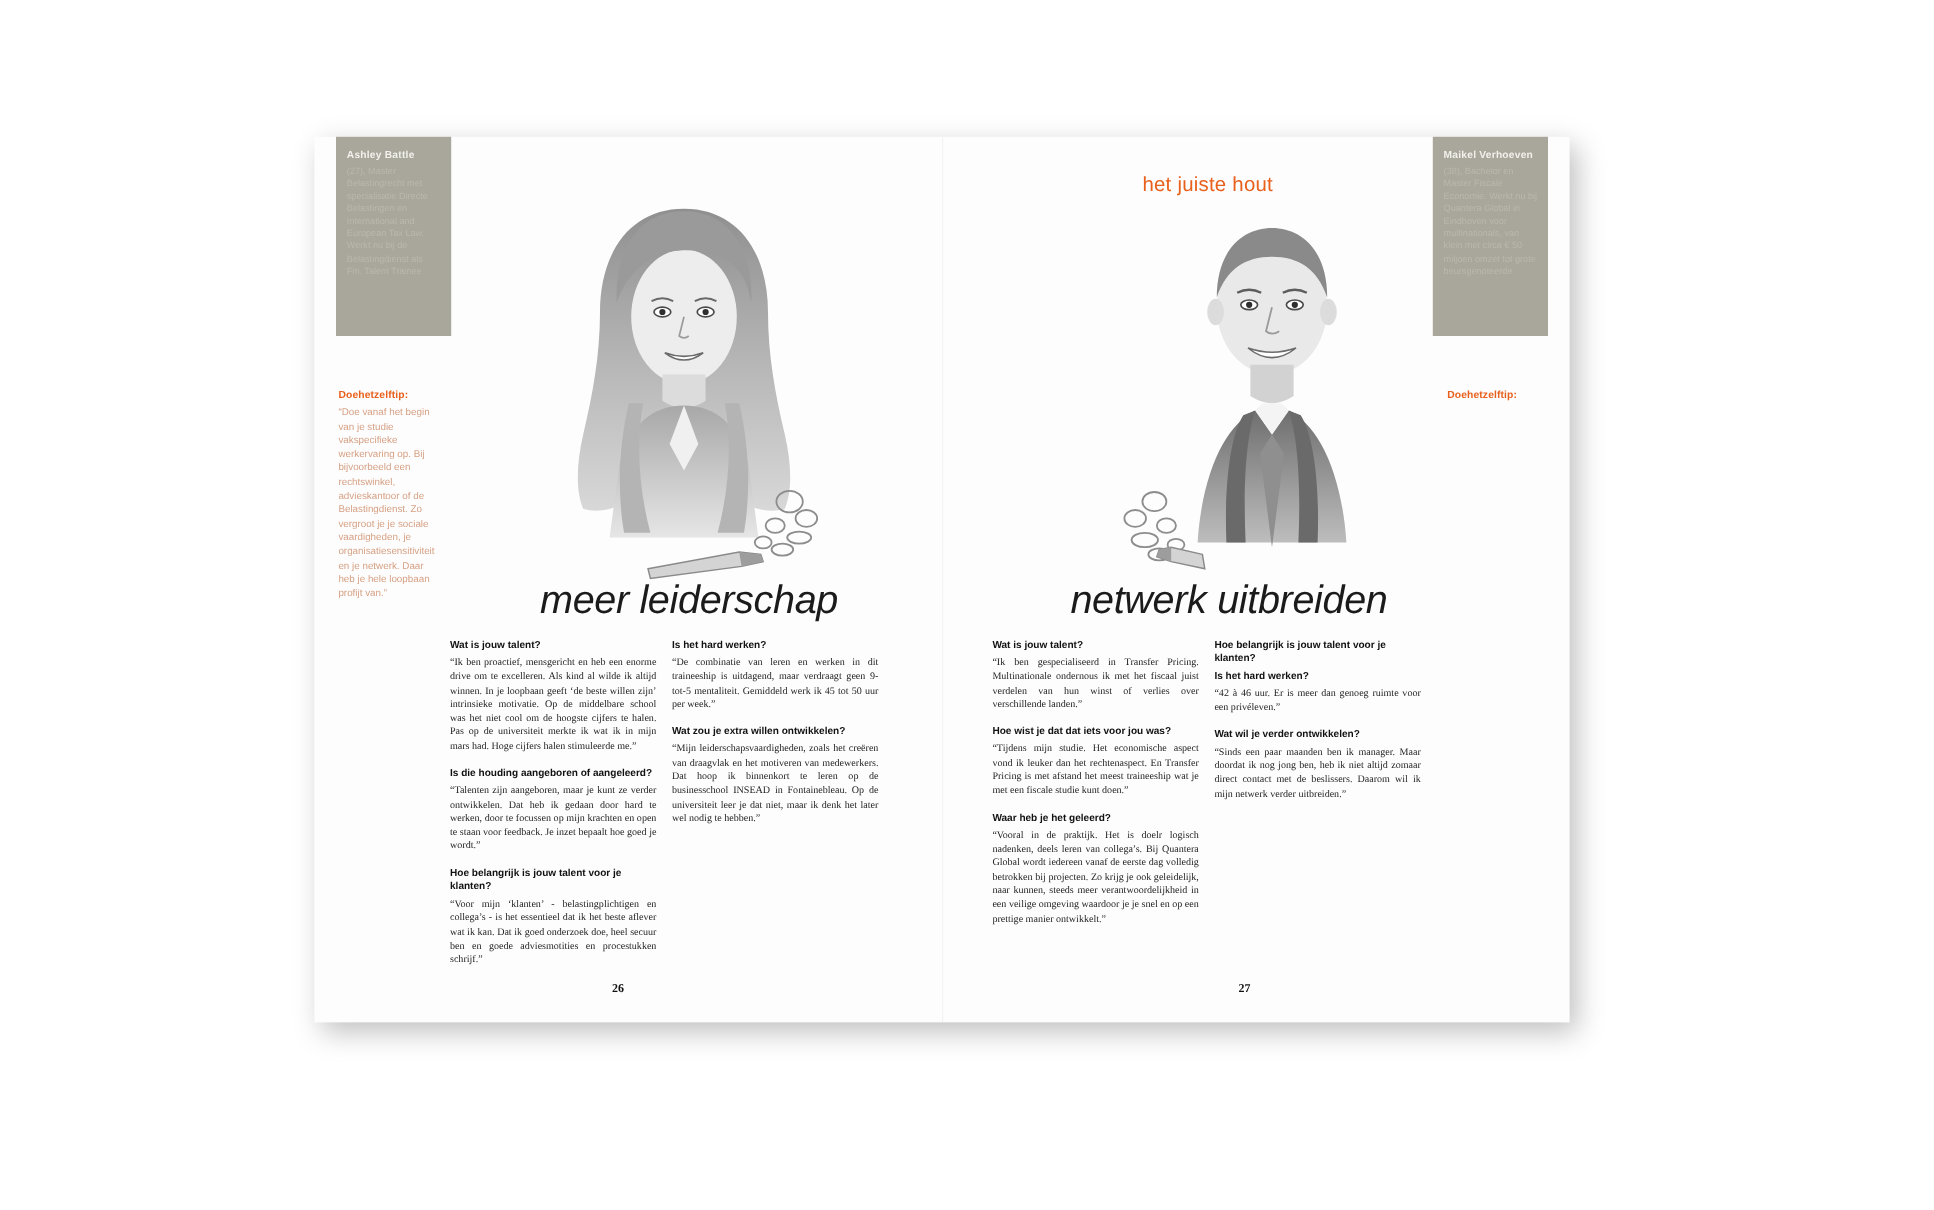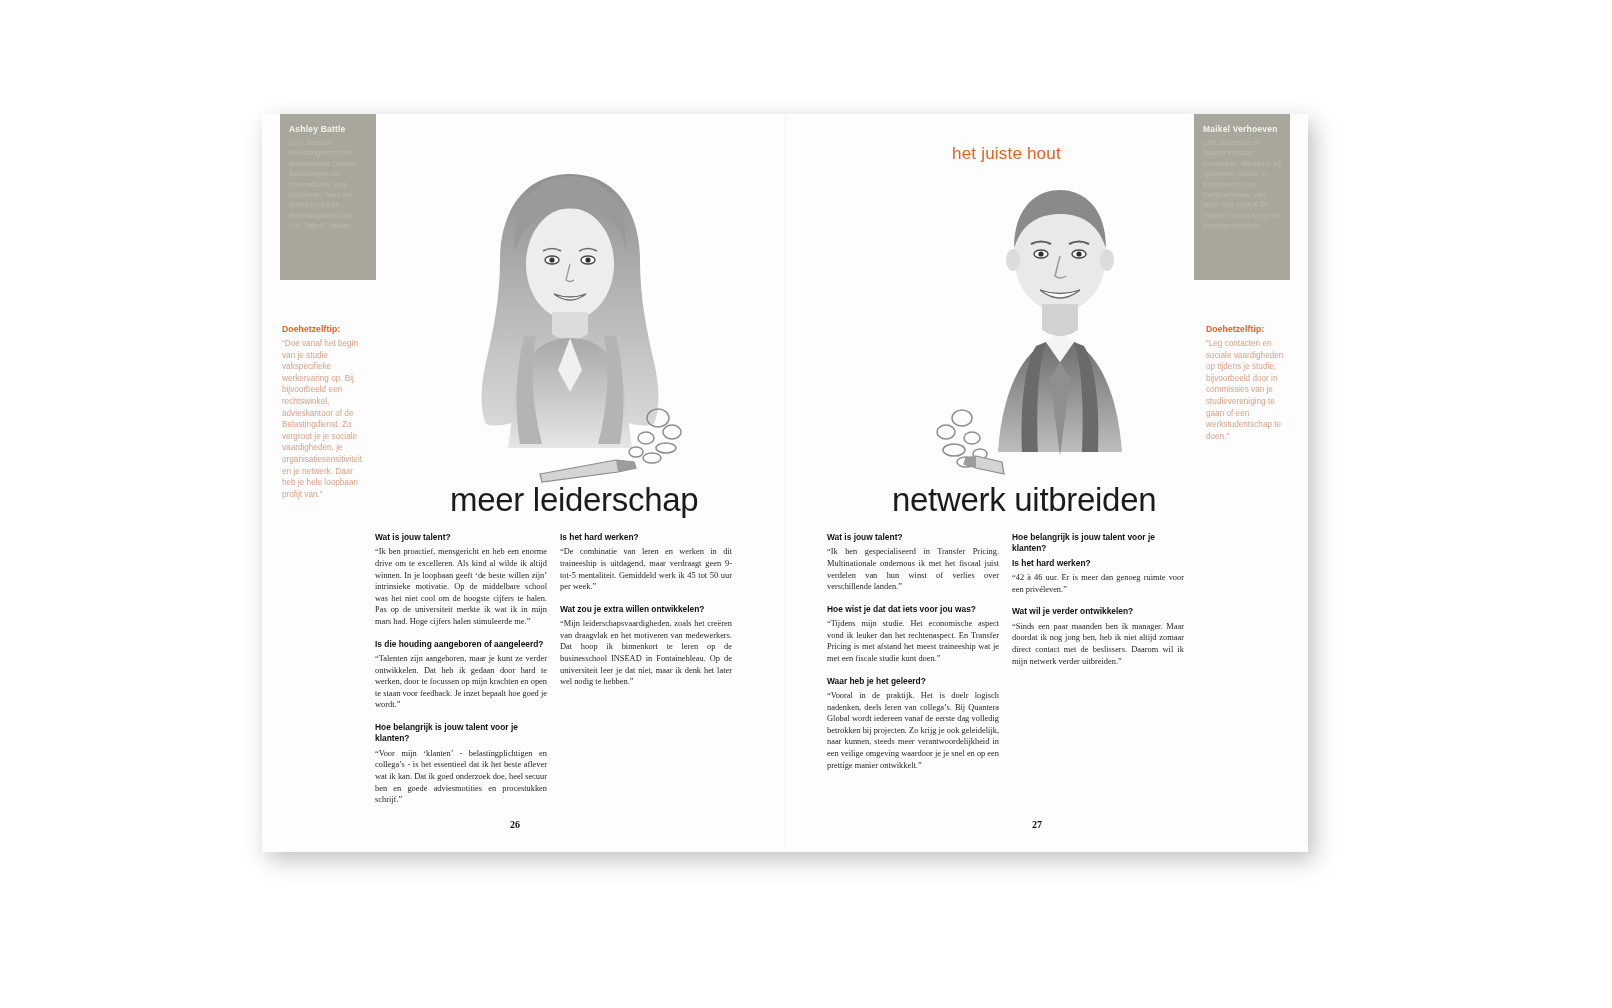--- a/index.html
+++ b/index.html
@@ -109,20 +109,21 @@
 
   
   .headline {
     position: absolute;
     font-family: "Liberation Sans", sans-serif;
     font-weight: normal;
     font-size: 33px;
     color: #1b1b1b;
     letter-spacing: -0.3px;
     white-space: nowrap;
+    font-style: italic;
   }
   .headline-left  { left: 188px; top: 367px; }
   .headline-right { left: 630px; top: 367px; }
 
   
   .col {
     position: absolute;
     top: 418px;
     width: 172px;
     font-family: "Liberation Serif", serif;
@@ -180,21 +181,20 @@
       <div class="bio-text">(38), Bachelor en Master Fiscale Economie. Werkt nu bij Quantera Global in Eindhoven voor multinationals, van klein met circa € 50 miljoen omzet tot grote beursgenoteerde</div>
     </div>
 
     <div class="tip tip-left">
       <div class="tip-title">Doehetzelftip:</div>
       <div class="tip-text">“Doe vanaf het begin van je studie vakspecifieke werkervaring op. Bij bijvoorbeeld een rechtswinkel, advieskantoor of de Belastingdienst. Zo vergroot je je sociale vaardigheden, je organisatiesensitiviteit en je netwerk. Daar heb je hele loopbaan profijt van.”</div>
     </div>
 
     <div class="tip tip-right">
       <div class="tip-title">Doehetzelftip:</div>
-      <div class="tip-text">“Leg contacten en sociale vaardigheden op tijdens je studie, bijvoorbeeld door in commissies van je studievereniging te gaan of een werkstudentschap te doen.”</div>
     </div>
 
     <div class="portrait-wrap portrait-left">
       <svg class="portrait-svg" viewBox="0 0 300 350" xmlns="http://www.w3.org/2000/svg">
         <defs>
           <linearGradient id="hairL" x1="0" y1="0" x2="0" y2="1">
             <stop offset="0%" stop-color="#8f8f8f"></stop>
             <stop offset="55%" stop-color="#b9b9b9"></stop>
             <stop offset="100%" stop-color="#d8d8d8"></stop>
           </linearGradient>

